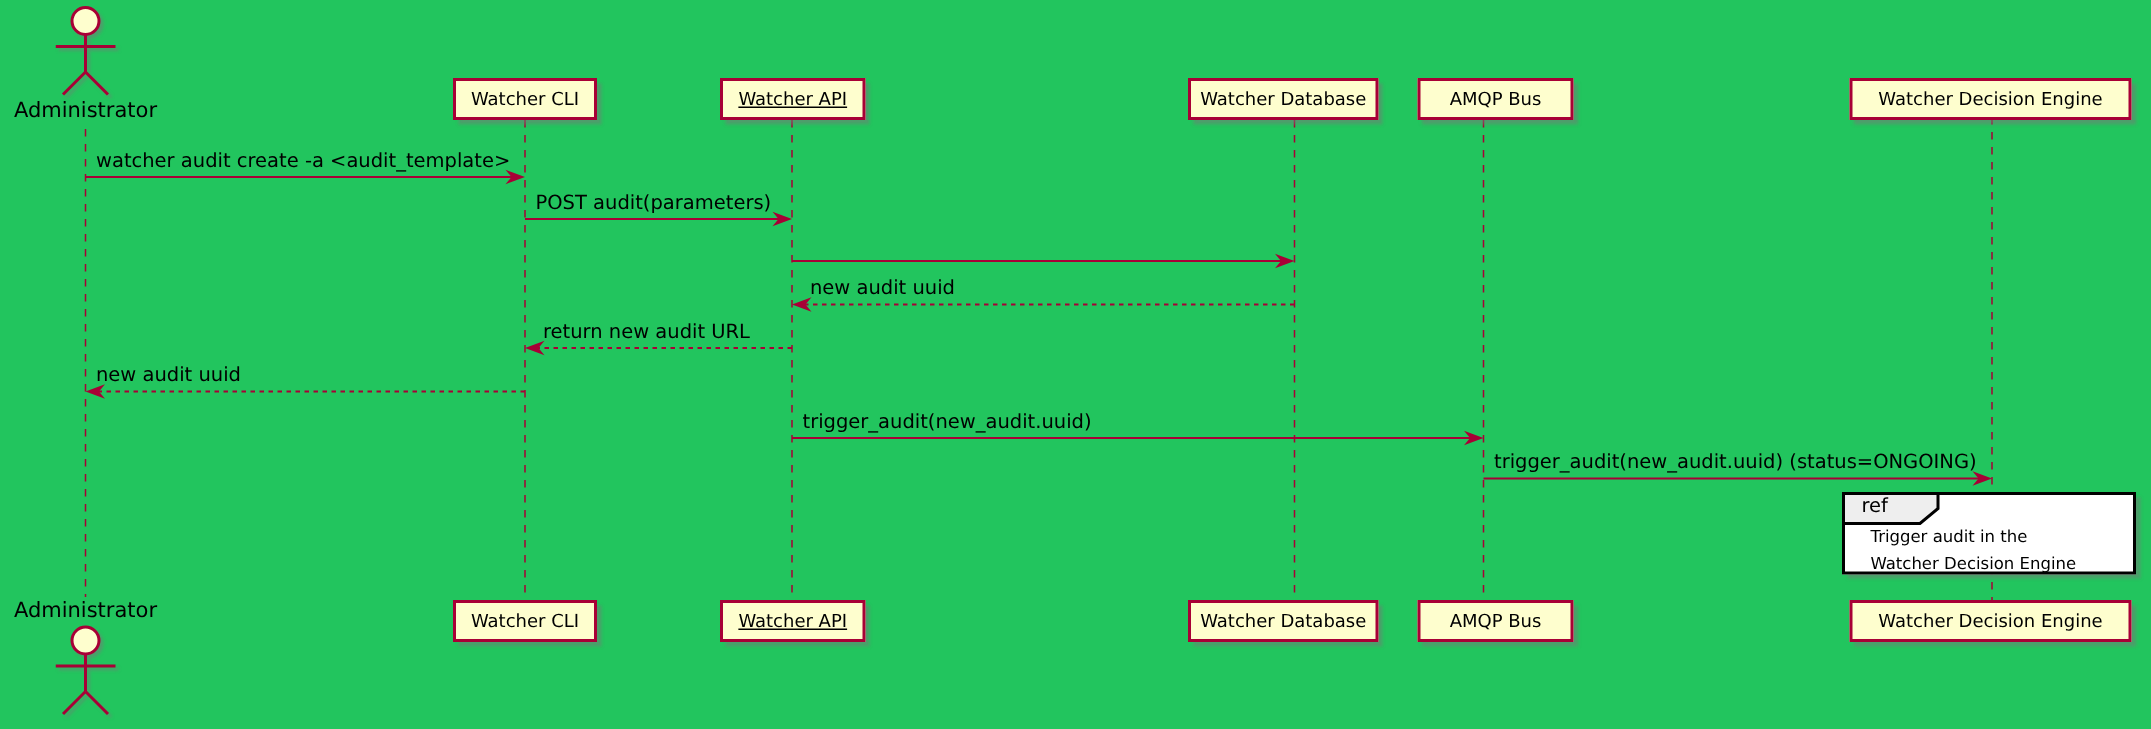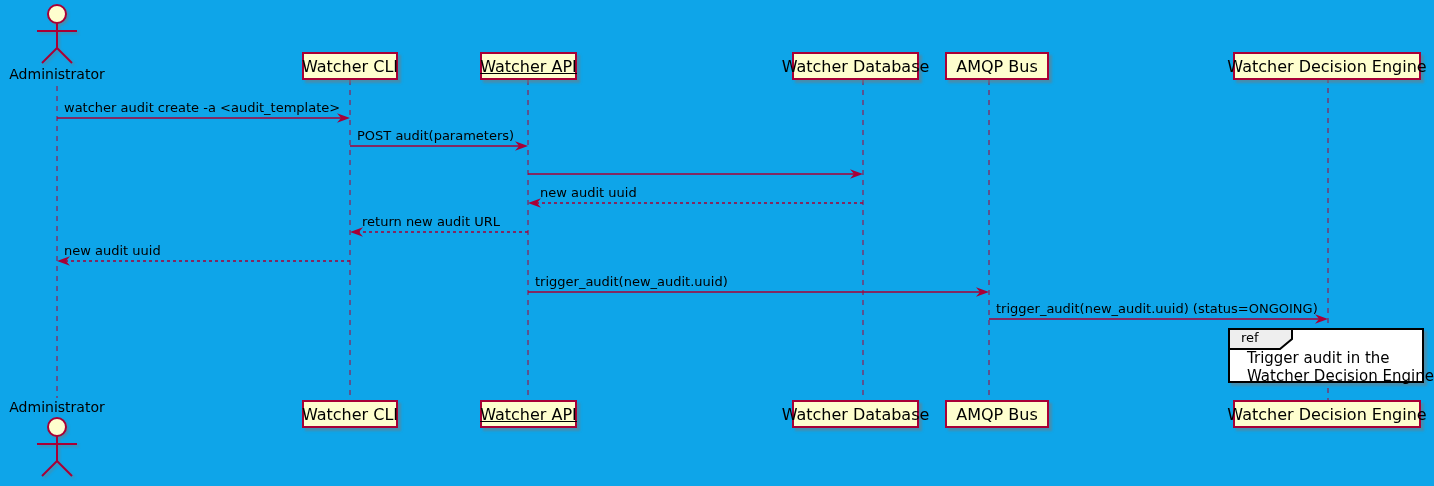--- a/index.html
+++ b/index.html
@@ -1,33 +1,33 @@
 <!DOCTYPE html>
 <html><head>
 <meta charset="utf-8">
 <style>
   html,body{margin:0;padding:0;background:#ffffff;}
   #canvas{
     position:relative;
     width:1434px;height:486px;
-    background:#0ea5e9;
+    background:#22c55e;
     font-family:"DejaVu Sans","Liberation Sans",sans-serif;
     color:#000;
     overflow:hidden;
   }
   #lines{position:absolute;left:0;top:0;z-index:1;}
   .pbox{
     position:absolute;
     box-sizing:border-box;
     height:28px;
     background:#FEFECE;
     border:2px solid #A80036;
     box-shadow:3px 3px 2px rgba(120,120,120,.5);
     display:flex;align-items:center;justify-content:center;
-    font-size:16px;
+    font-size:12px;
     white-space:nowrap;
     z-index:2;
   }
   .top{top:52px;}
   .bottom{top:400px;}
   .b-cli{left:302px;width:96px;}
   .b-api{left:480px;width:97px;text-decoration:underline;}
   .b-db{left:792px;width:127px;}
   .b-amqp{left:945px;width:104px;}
   .b-wde{left:1233px;width:188px;}
@@ -62,21 +62,21 @@
     box-shadow:3px 3px 2px rgba(120,120,120,.5);
     z-index:4;
   }
   .ref-tag{position:absolute;left:-2px;top:-2px;width:66px;height:22px;}
   .ref-tag-text{
     position:absolute;left:11px;top:0px;
     font-size:13px;font-weight:normal;z-index:5;
   }
   .ref-body{
     position:absolute;left:17px;top:19px;
-    font-size:15px;line-height:18px;white-space:nowrap;
+    font-size:11px;line-height:18px;white-space:nowrap;
   }
 </style>
 </head>
 <body>
 
 <div id="canvas">
 
   <svg id="lines" width="1434" height="486">
 
     <g stroke="#A80036" stroke-width="1" stroke-dasharray="5,5">

